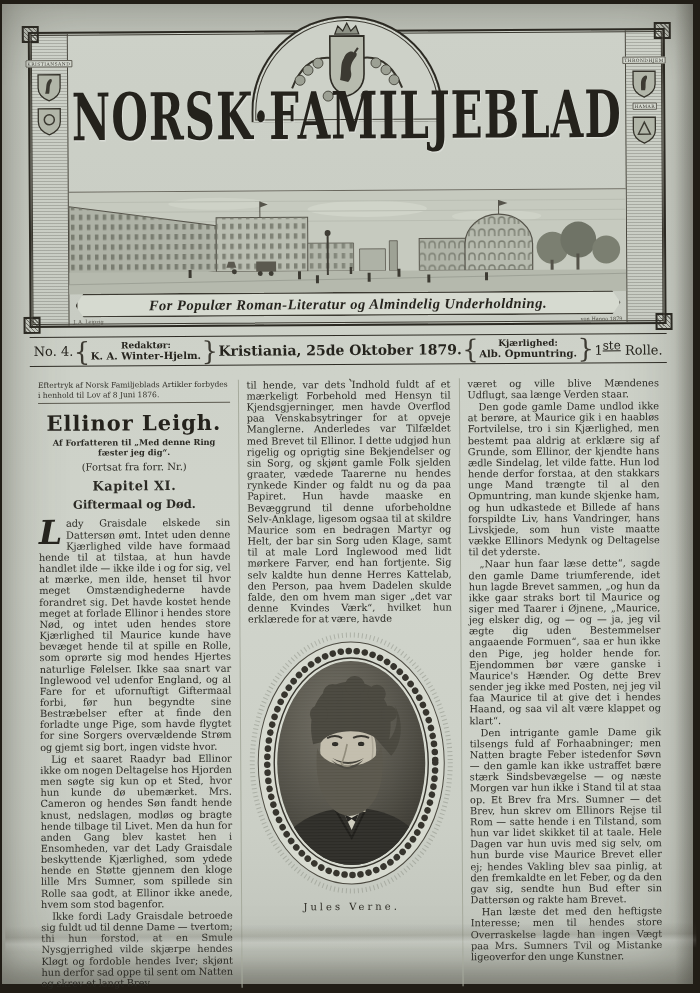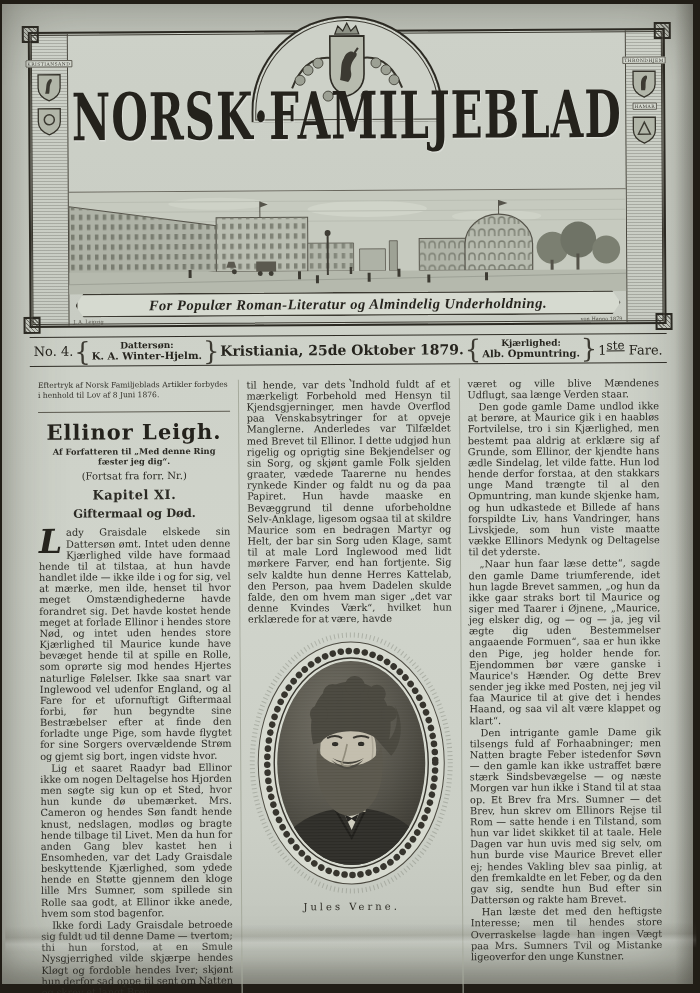--- a/index.html
+++ b/index.html
@@ -90,21 +90,21 @@
   
   .cols{display:flex;margin:2px 26px 0 28px;align-items:stretch;}
   .col{flex:1 1 0;padding:0 8px;color:#2b2a24;}
   .col + .col{border-left:1px solid #a6aa9d;}
   .col p{
     margin:0;font-size:9.8px;line-height:1.14;text-align:justify;
     font-family:"DejaVu Serif",serif;word-spacing:-0.4px;
   }
   .col p + p{text-indent:11px;margin-top:1px;}
   .copyright{font-size:7.6px;line-height:1.3;color:#33312a;border-bottom:1px solid #5c5a50;
-    padding-bottom:11px;margin-bottom:7px;text-align:left;}
+    padding-bottom:2px;margin-bottom:7px;text-align:left;}
   .art-title{text-align:center;font-size:21px;font-weight:bold;letter-spacing:1px;margin:2px 0 3px;color:#24221c;}
   .art-byline{text-align:center;font-size:8.3px;font-weight:bold;line-height:1.2;}
   .art-cont{text-align:center;font-size:10px;margin-top:4px;}
   .art-chap{text-align:center;font-size:13px;font-weight:bold;margin-top:6px;letter-spacing:.5px;}
   .art-chtitle{text-align:center;font-size:11.5px;font-weight:bold;margin:4px 0 6px;}
   .dropcap{float:left;font-size:33px;line-height:25px;font-weight:bold;font-style:italic;
     padding:2px 4px 0 0;color:#26241e;}
 
   
   .portrait{margin:8px auto 0;width:204px;}
@@ -242,32 +242,32 @@
       <span class="banner-text">For Populær Roman-Literatur og Almindelig Underholdning.</span>
     </div>
     <span class="sig l">J. A. Leipzig</span>
     <span class="sig r">von Hanno 1879</span>
   </div>
 
   <div class="infobar">
     <span class="ib-issue">No. 4.</span>
     <span class="brace">{</span>
     <span class="ib-two">
-      <span class="lab">Dattersøn:</span>
+      <span class="lab">Redaktør:</span>
       <span class="val">K. A. Winter-Hjelm.</span>
     </span>
     <span class="brace">}</span>
     <span class="ib-date">Kristiania, 25de Oktober 1879.</span>
     <span class="brace">{</span>
     <span class="ib-two">
       <span class="lab">Kjærlighed:</span>
       <span class="val">Alb. Opmuntring.</span>
     </span>
     <span class="brace">}</span>
-    <span class="ib-vol"><span>1</span><sup>ste</sup> <span>Fare.</span></span>
+    <span class="ib-vol"><span>1</span><sup>ste</sup> <span>Rolle.</span></span>
   </div>
   <div class="ornament"><span>,</span></div>
 
   <div class="cols">
 
     <div class="col">
       <div class="copyright">Eftertryk af Norsk Familjeblads Artikler forbydes i henhold til Lov af 8 Juni 1876.</div>
       <div class="art-title">Ellinor Leigh.</div>
       <div class="art-byline">Af Forfatteren til „Med denne Ring fæster jeg dig“.</div>
       <div class="art-cont">(Fortsat fra forr. Nr.)</div>

